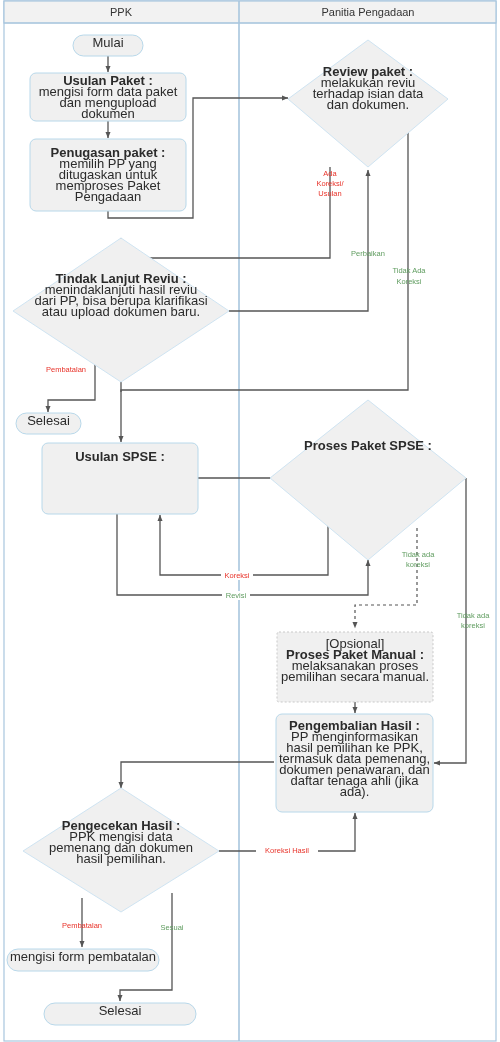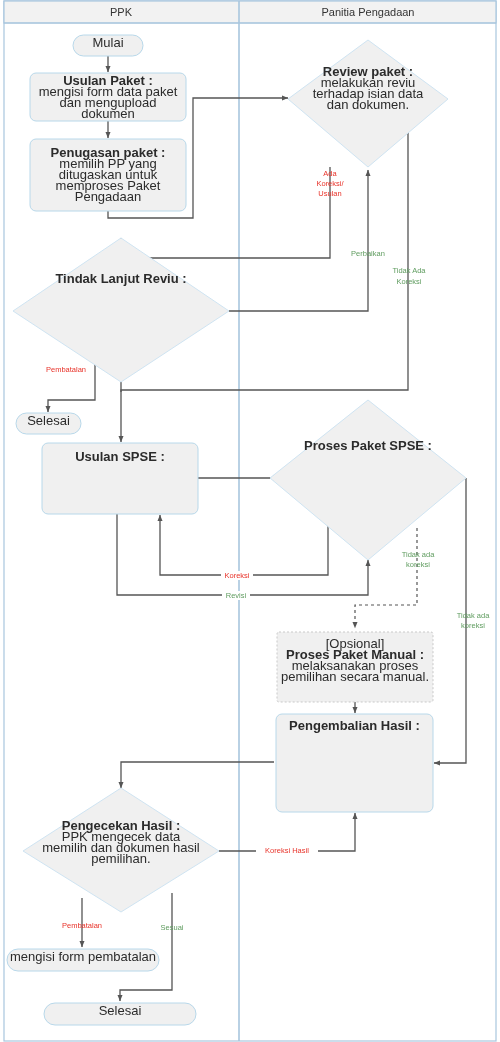--- a/index.html
+++ b/index.html
@@ -113,20 +113,21 @@
         <div>melakukan reviu terhadap isian data dan dokumen.</div>
       </div>
     </foreignObject>
   </g>
 
   <g>
     <polygon points="121,238 229,311 121,382 13,311" fill="#f0f0f0" stroke="#cfe4f2" stroke-width="1"></polygon>
     <foreignObject x="33" y="273" width="176" height="80">
       <div xmlns="http://www.w3.org/1999/xhtml" class="fo-text">
         <div class="t">Tindak Lanjut Reviu :</div>
+        <div>menindaklanjuti hasil reviu dari PP, bisa berupa klarifikasi atau upload dokumen baru.</div>
       </div>
     </foreignObject>
   </g>
 
   <g>
     <rect x="16" y="413" width="65" height="21" rx="10.5" ry="10.5" fill="#f0f0f0" stroke="#b8d8ea" stroke-width="1"></rect>
     <foreignObject x="16" y="415" width="65" height="20">
       <div xmlns="http://www.w3.org/1999/xhtml" class="fo-text">
         <span>Selesai</span>
       </div>
@@ -160,30 +161,31 @@
         <div>melaksanakan proses pemilihan secara manual.</div>
       </div>
     </foreignObject>
   </g>
 
   <g>
     <rect x="276" y="714" width="157" height="98" rx="6" ry="6" fill="#f0f0f0" stroke="#b8d8ea" stroke-width="1"></rect>
     <foreignObject x="278" y="720" width="153" height="94">
       <div xmlns="http://www.w3.org/1999/xhtml" class="fo-text">
         <div class="t">Pengembalian Hasil :</div>
+        <div>PP menginformasikan hasil pemilihan ke PPK, termasuk data pemenang, dokumen penawaran, dan daftar tenaga ahli (jika ada).</div>
       </div>
     </foreignObject>
   </g>
 
   <g>
     <polygon points="121,788 219,851 121,912 23,851" fill="#f0f0f0" stroke="#cfe4f2" stroke-width="1"></polygon>
     <foreignObject x="41" y="820" width="160" height="66">
       <div xmlns="http://www.w3.org/1999/xhtml" class="fo-text">
         <div class="t">Pengecekan Hasil :</div>
-        <div>PPK mengecek data memilih dan dokumen hasil pemilihan.</div>
+        <div>PPK mengisi data pemenang dan dokumen hasil pemilihan.</div>
       </div>
     </foreignObject>
   </g>
 
   <g>
     <rect x="7" y="949" width="152" height="22" rx="11" ry="11" fill="#f0f0f0" stroke="#b8d8ea" stroke-width="1"></rect>
     <foreignObject x="7" y="951" width="152" height="21">
       <div xmlns="http://www.w3.org/1999/xhtml" class="fo-text">
         <span>mengisi form pembatalan</span>
       </div>

